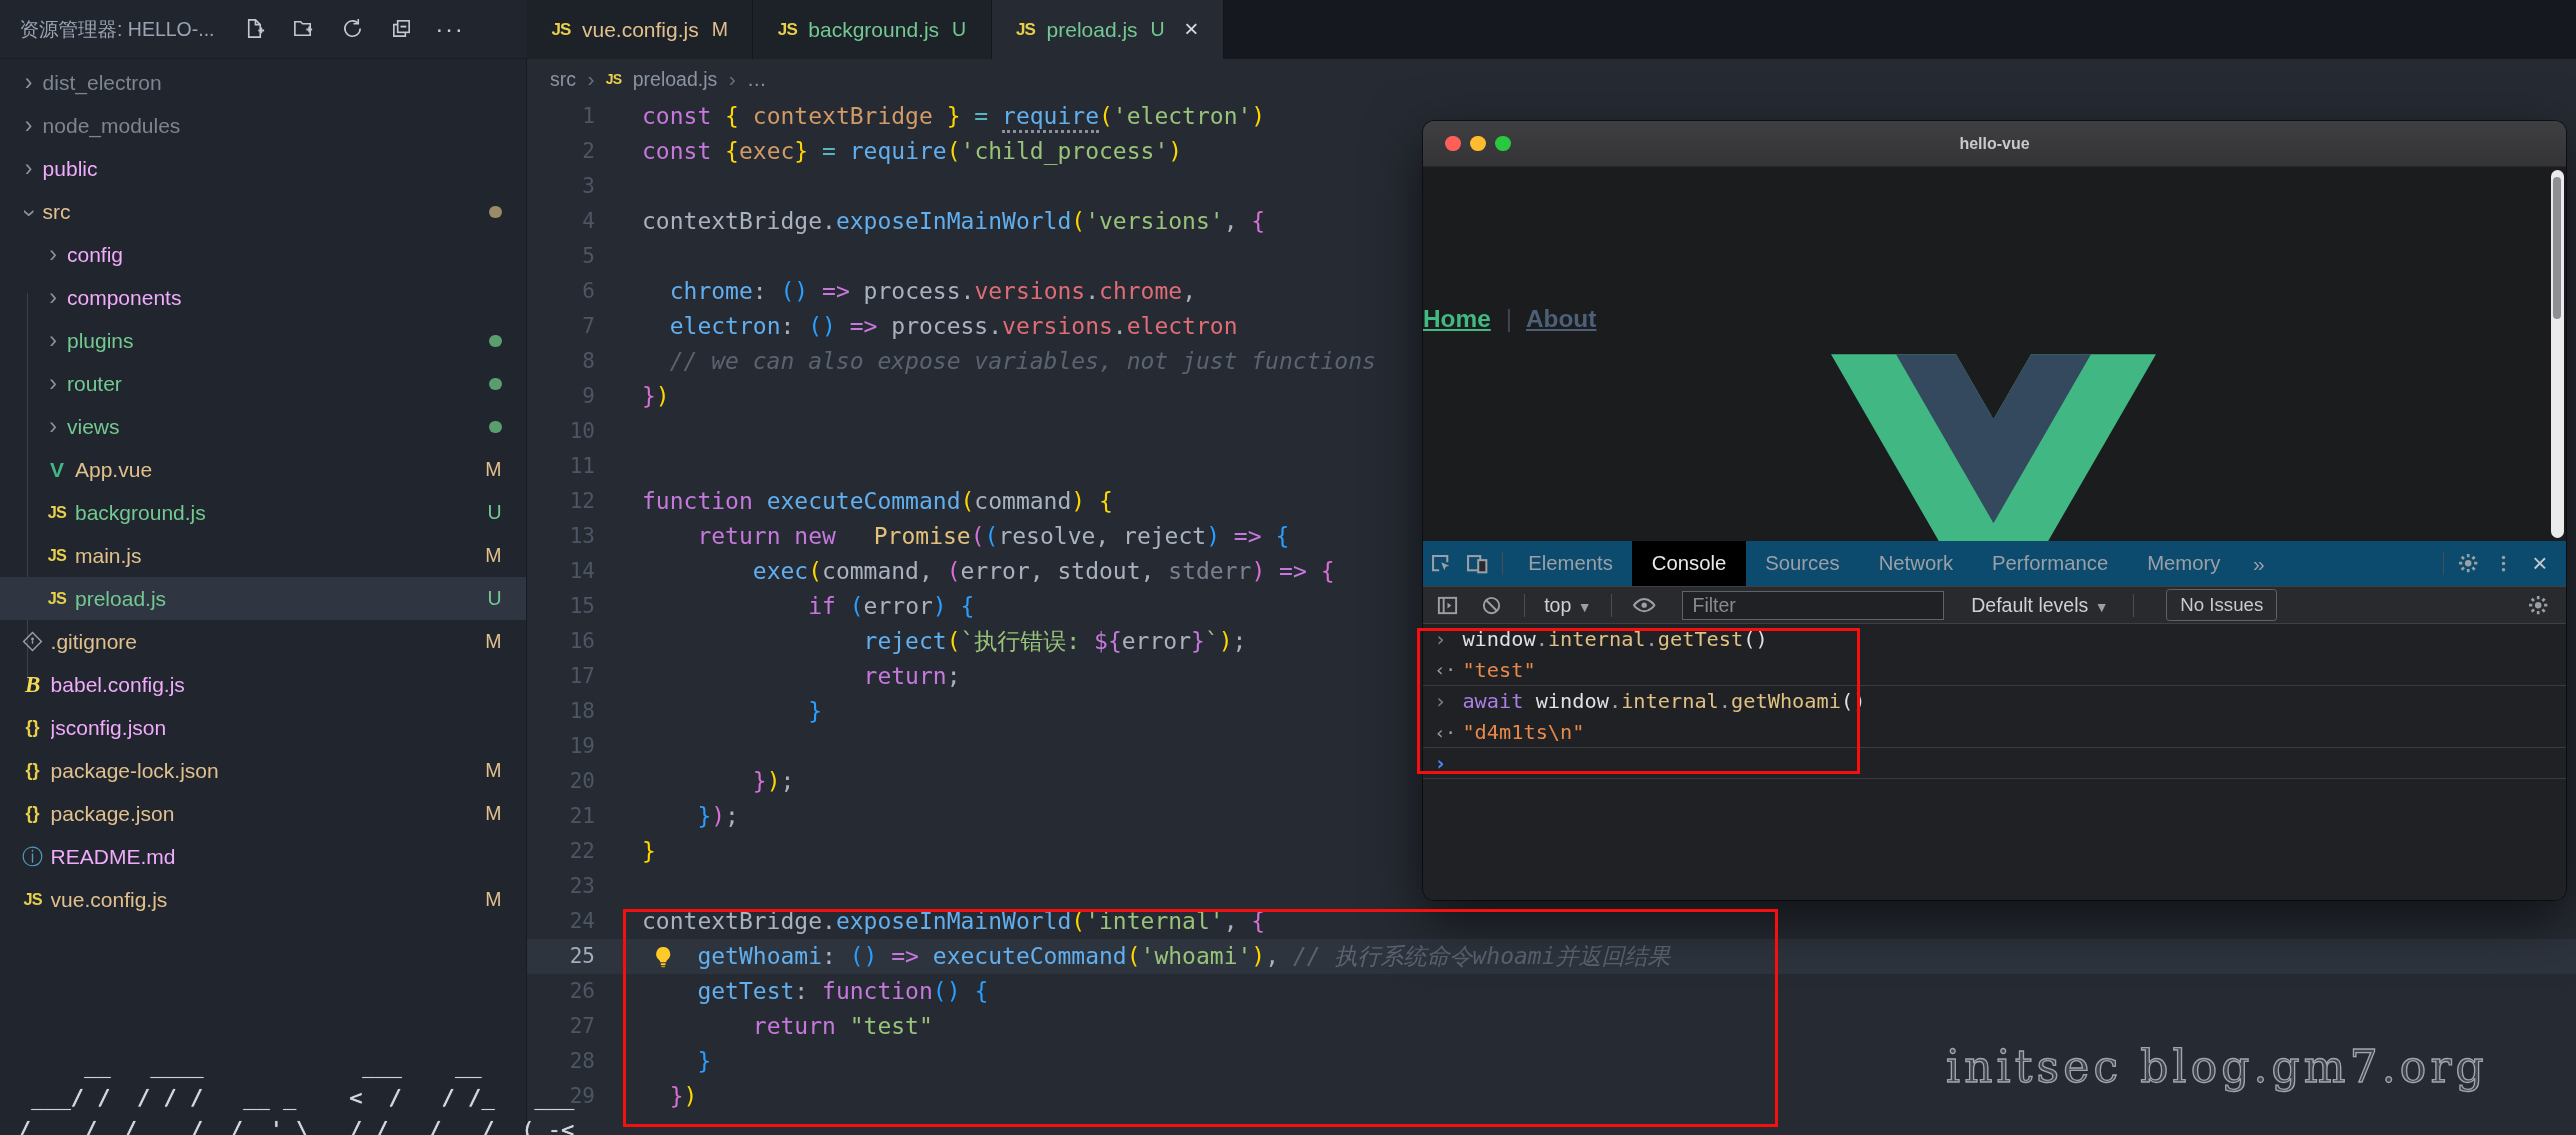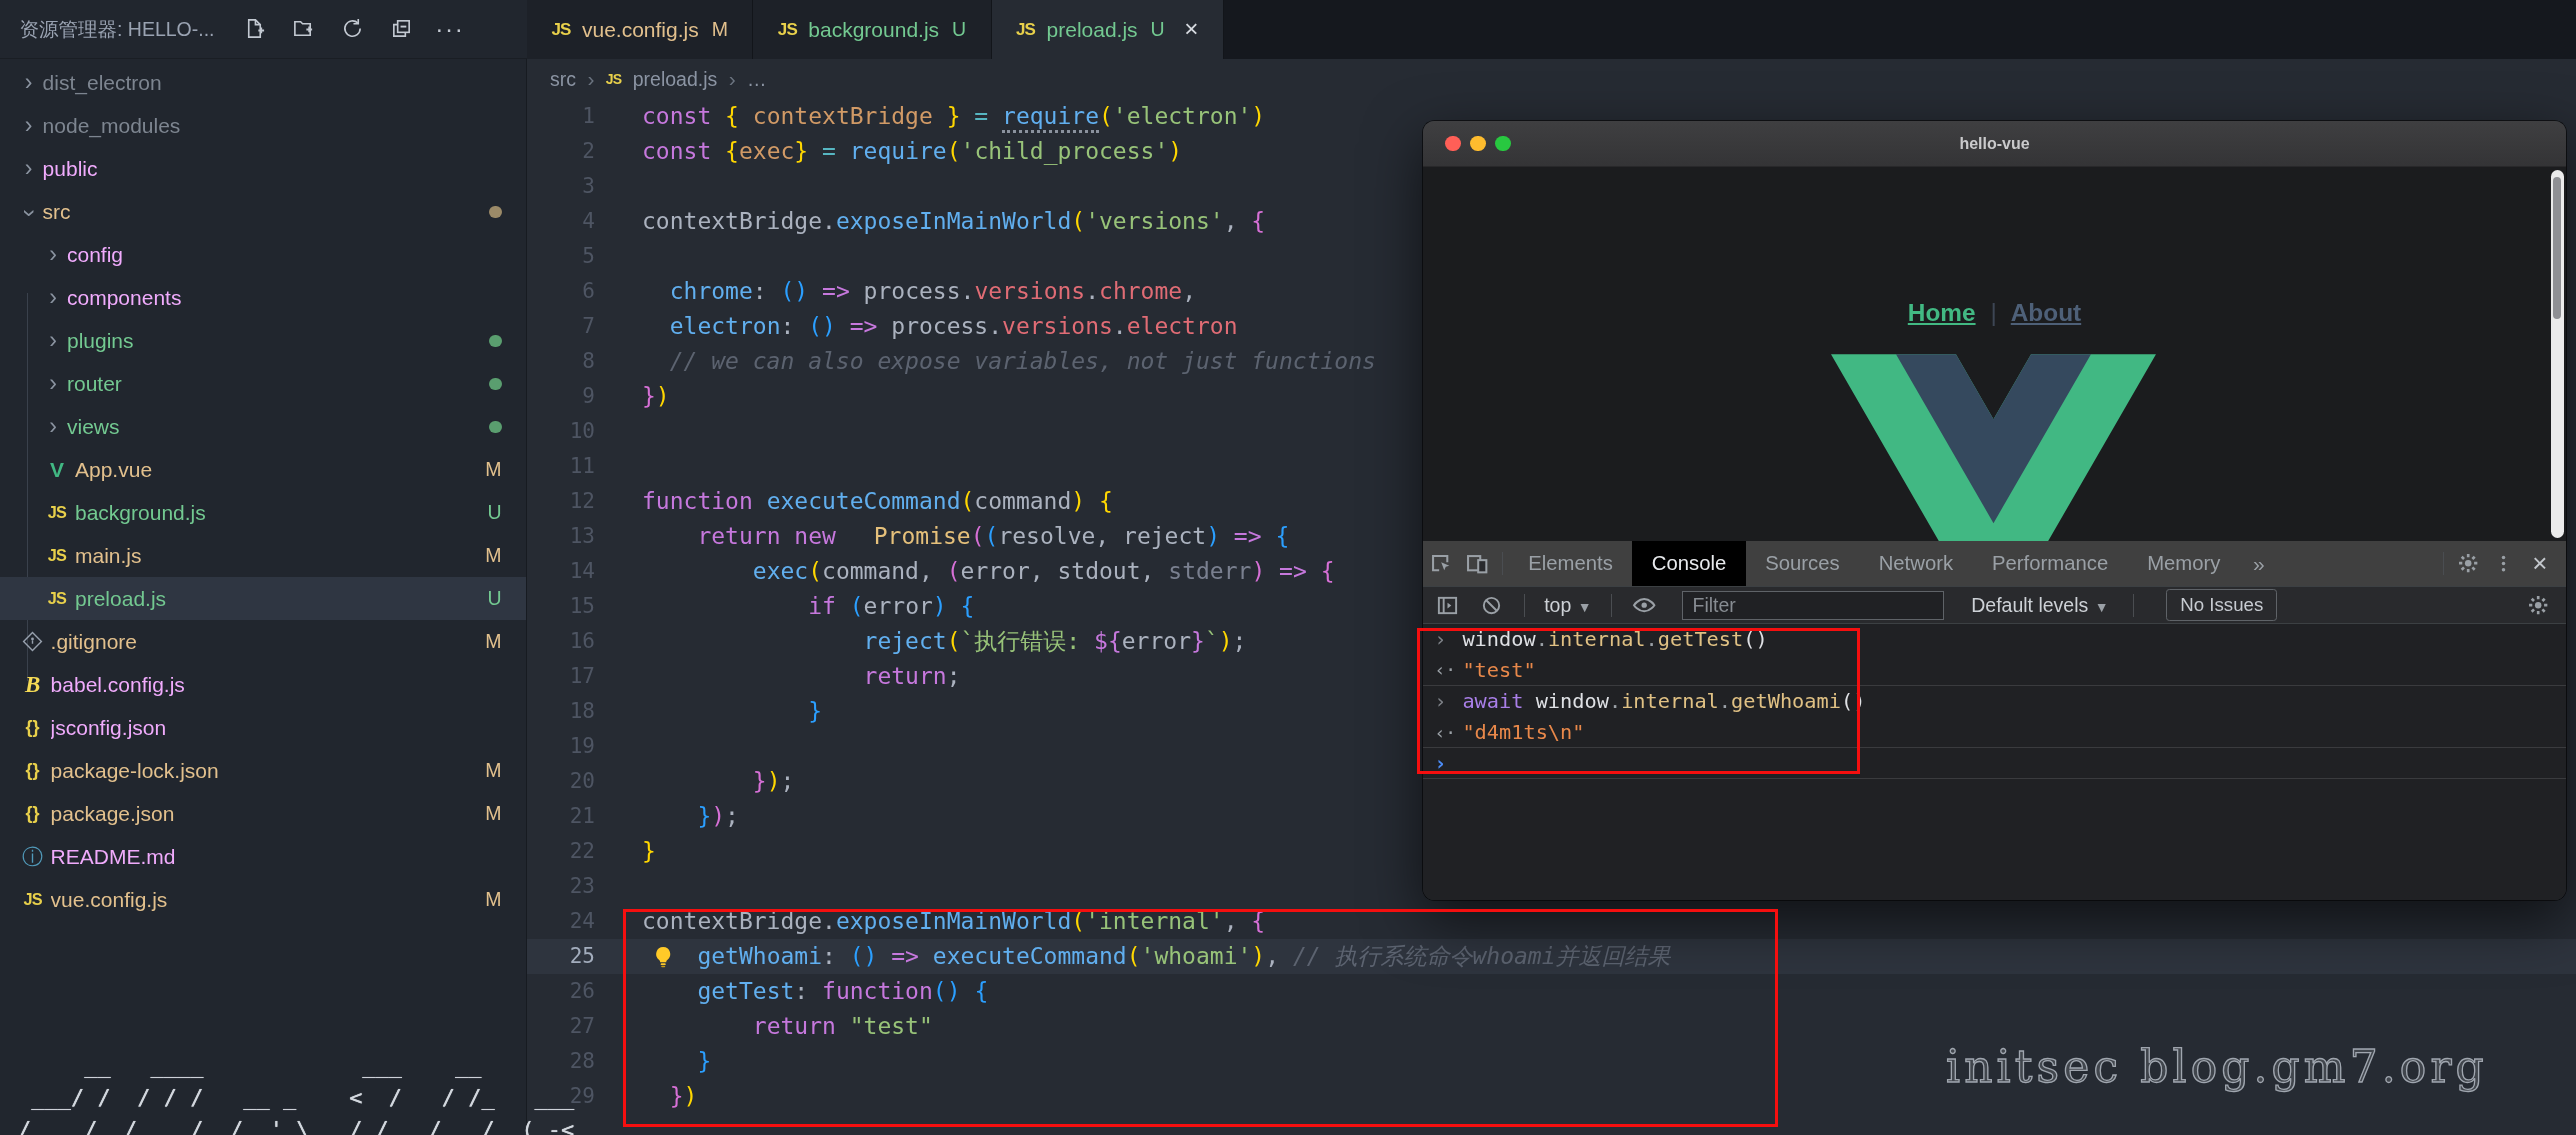--- a/index.html
+++ b/index.html
@@ -88,30 +88,30 @@
     display:flex; flex-direction:column;
   }
   #titlebar {
     height:46px; background:linear-gradient(#3f3f41,#343436); display:flex; align-items:center;
     position:relative; flex-shrink:0; border-bottom:0.8px solid #28282a;
   }
   .tlight { width:15.5px; height:15.5px; border-radius:50%; position:absolute; top:14.6px; }
   #light-red { left:22px; background:#ff5f57; } #light-yellow { left:47px; background:#febc2e; } #light-green { left:72px; background:#28c840; }
   #win-title { width:100%; text-align:center; color:#c9c9cb; font-size:16px; font-weight:600; }
   #appbody { height:374px; background:#1b1c1e; position:relative; overflow:hidden; flex-shrink:0; }
-  #appnav { position:absolute; top:132px; width:100%; text-align:center; font-size:24.4px; font-weight:bold; }
+  #appnav { position:absolute; top:138px; width:100%; font-size:24.4px; font-weight:bold; }
   #nav-home { color:#42b983; text-decoration:underline; cursor:pointer; }
   #nav-sep { color:#3d4654; margin:0 8.1px; font-weight:normal; }
   #nav-about { color:#4e6078; text-decoration:underline; cursor:pointer; }
   #vue-logo { position:absolute; left:408px; top:187px; }
   #app-scrollbar { position:absolute; right:2.4px; top:3.3px; bottom:3.3px; width:13px; background:#ebebeb; border-radius:6.5px; }
   #app-scroll-thumb { position:absolute; left:2.4px; top:6.5px; width:8.1px; height:142px; background:#8f9094; border-radius:4.1px; }
   
   #devtools { flex:1; background:#202124; display:flex; flex-direction:column; font-family:"Liberation Sans",sans-serif; }
-  #dt-tabbar { height:46px; background:#404040; display:flex; align-items:center; border-bottom:0.8px solid #3c4043; flex-shrink:0; }
+  #dt-tabbar { height:46px; background:#0c4a6e; display:flex; align-items:center; border-bottom:0.8px solid #3c4043; flex-shrink:0; }
   .dt-icon { width:36px; height:36px; display:flex; align-items:center; justify-content:center; cursor:pointer; flex-shrink:0; }
   .dt-icon svg { stroke:#9aa0a6; fill:none; stroke-width:2; }
   .dt-sep { width:0.8px; height:23px; background:#4a4d51; margin:0 6.5px; flex-shrink:0; }
   #dt-tabs { display:flex; height:100%; align-items:stretch; }
   .dt-tab { display:flex; align-items:center; padding:0 19.5px; font-size:20.3px; color:#9aa0a6; cursor:pointer; white-space:nowrap; }
   .dt-tab.active { background:#000; color:#e8eaed; }
   #dt-tab-more { color:#9aa0a6; font-size:21px; padding:0 13px; display:flex; align-items:center; cursor:pointer; }
   #dt-right { margin-left:auto; display:flex; align-items:center; padding-right:8.1px; }
   #dt-toolbar { height:37px; background:#292a2d; display:flex; align-items:center; border-bottom:0.8px solid #3c4043; padding-left:6.5px; flex-shrink:0;gap:8px; }
   #dt-context { color:#cdd1d6; font-size:19.5px; margin:0 4.9px; white-space:nowrap; }

